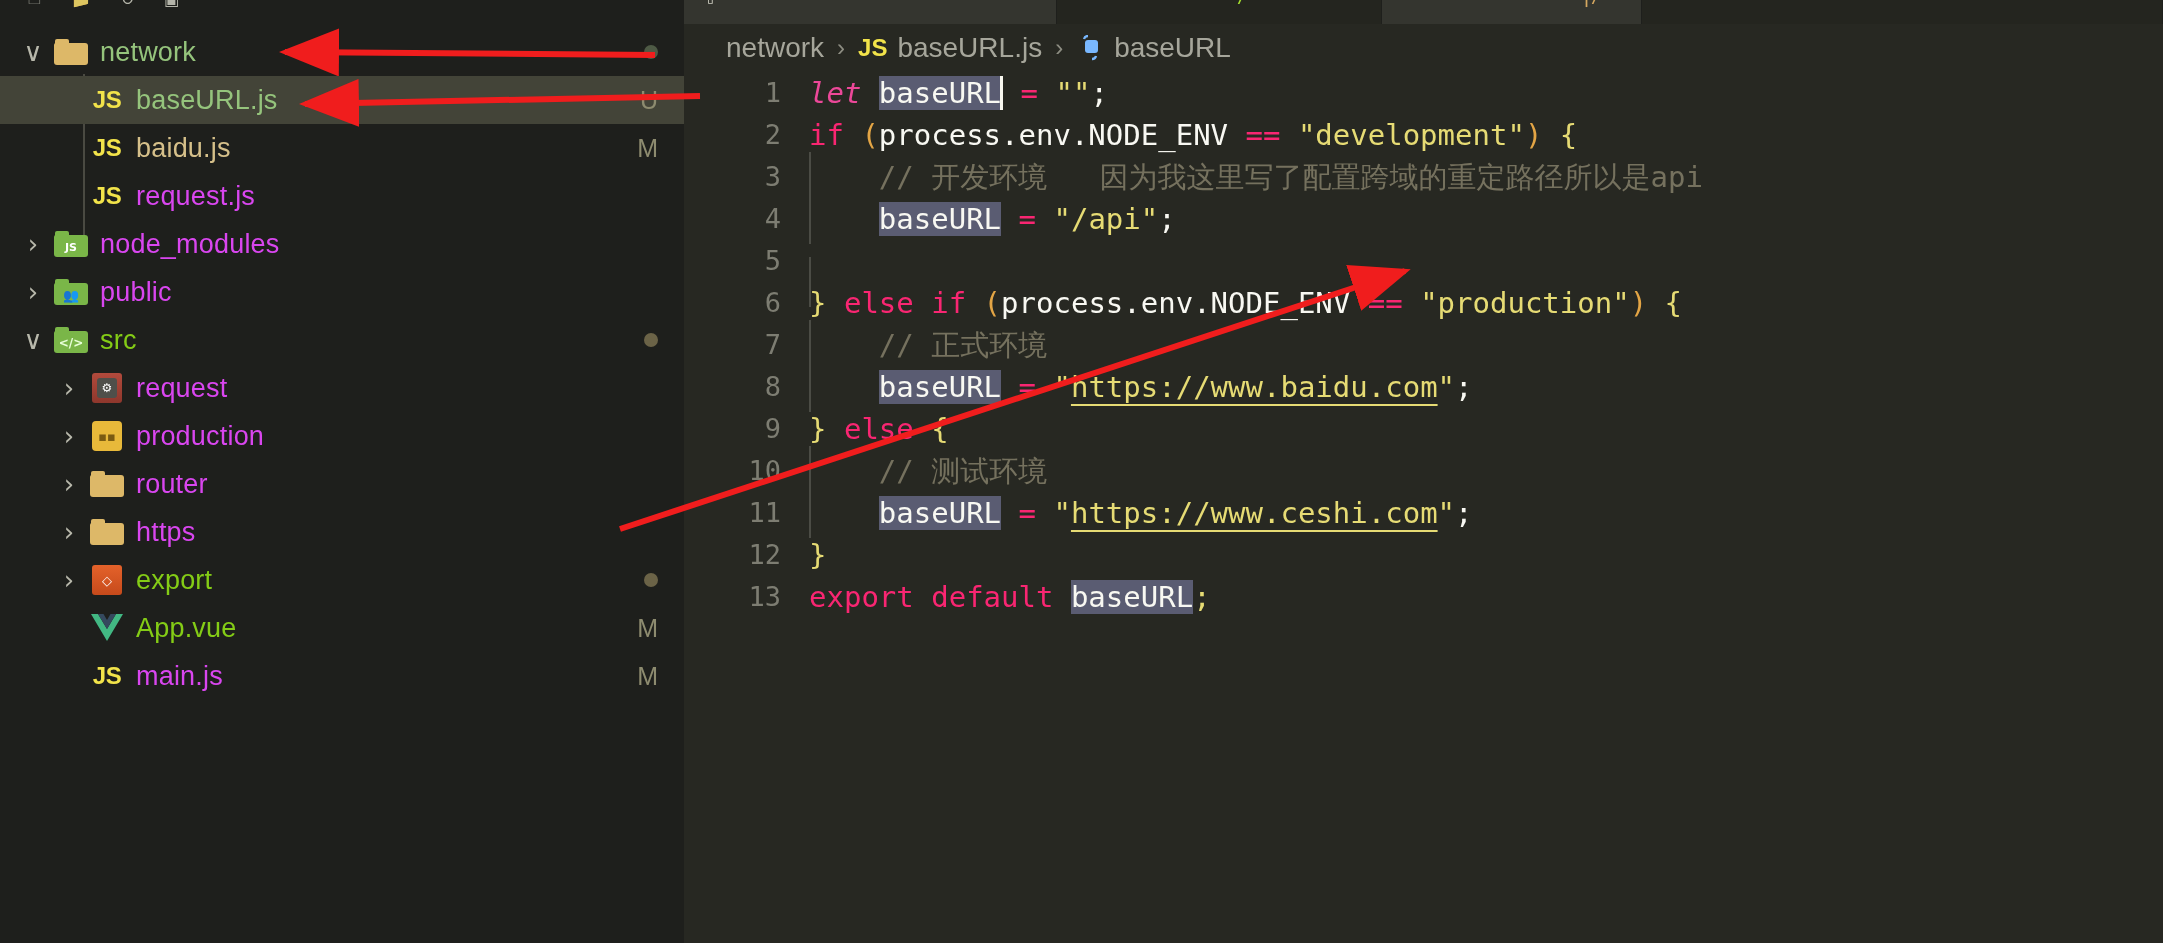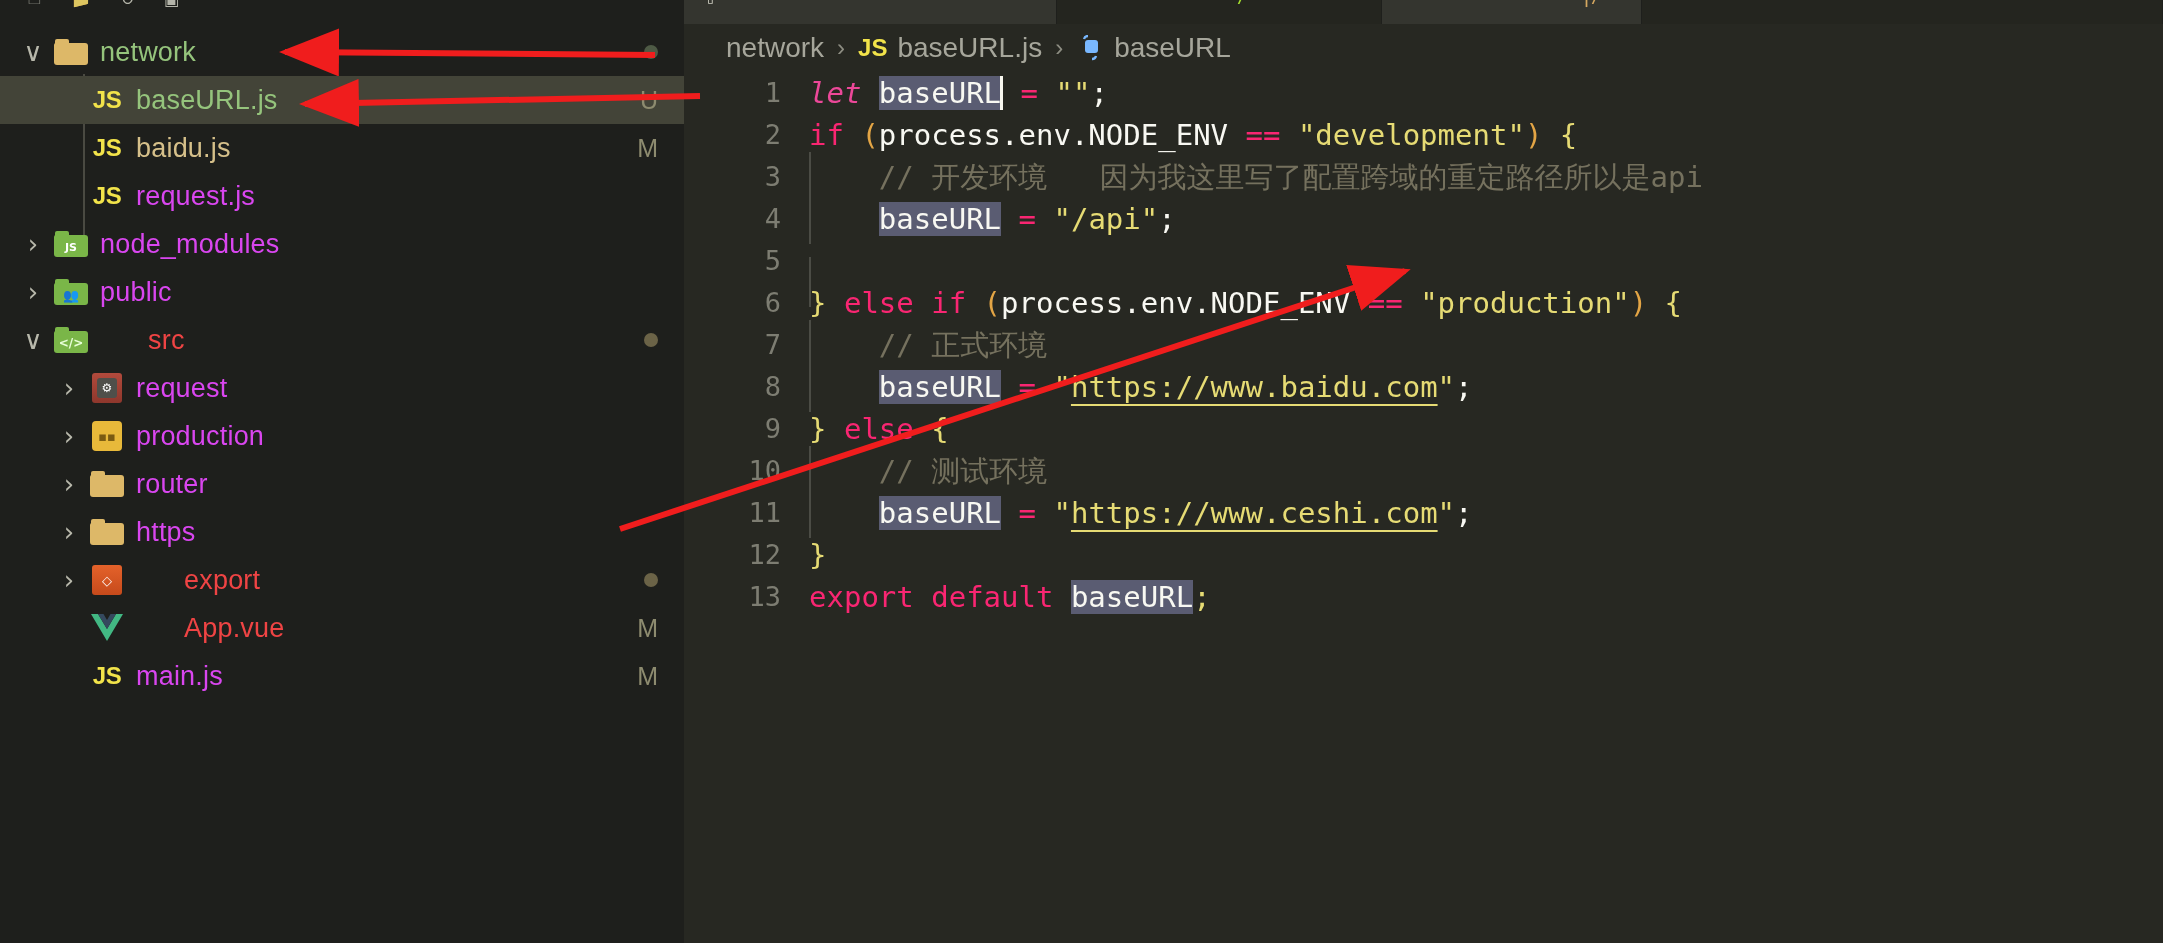--- a/index.html
+++ b/index.html
@@ -105,21 +105,21 @@
   .row .dot.greenish { background: #4e5a45; }
   .row .dot.olive { background: #6b6347; }
 
   .indent-1 { padding-left: 0px; }
   .indent-2 { padding-left: 36px; }
 
   
   .c-green   { color: #95c47c; }
   .c-gray    { color: #d946ef; }
   .c-tan     { color: #d6c08a; }
-  .c-tan2    { color: #ef4444; margin-left: 48px; }
+  .c-tan2    { color: #84cc16; }
 
   
   .guide {
     position: absolute;
     left: 83px;
     width: 2px;
     background: #4a4a42;
   }
 
   

